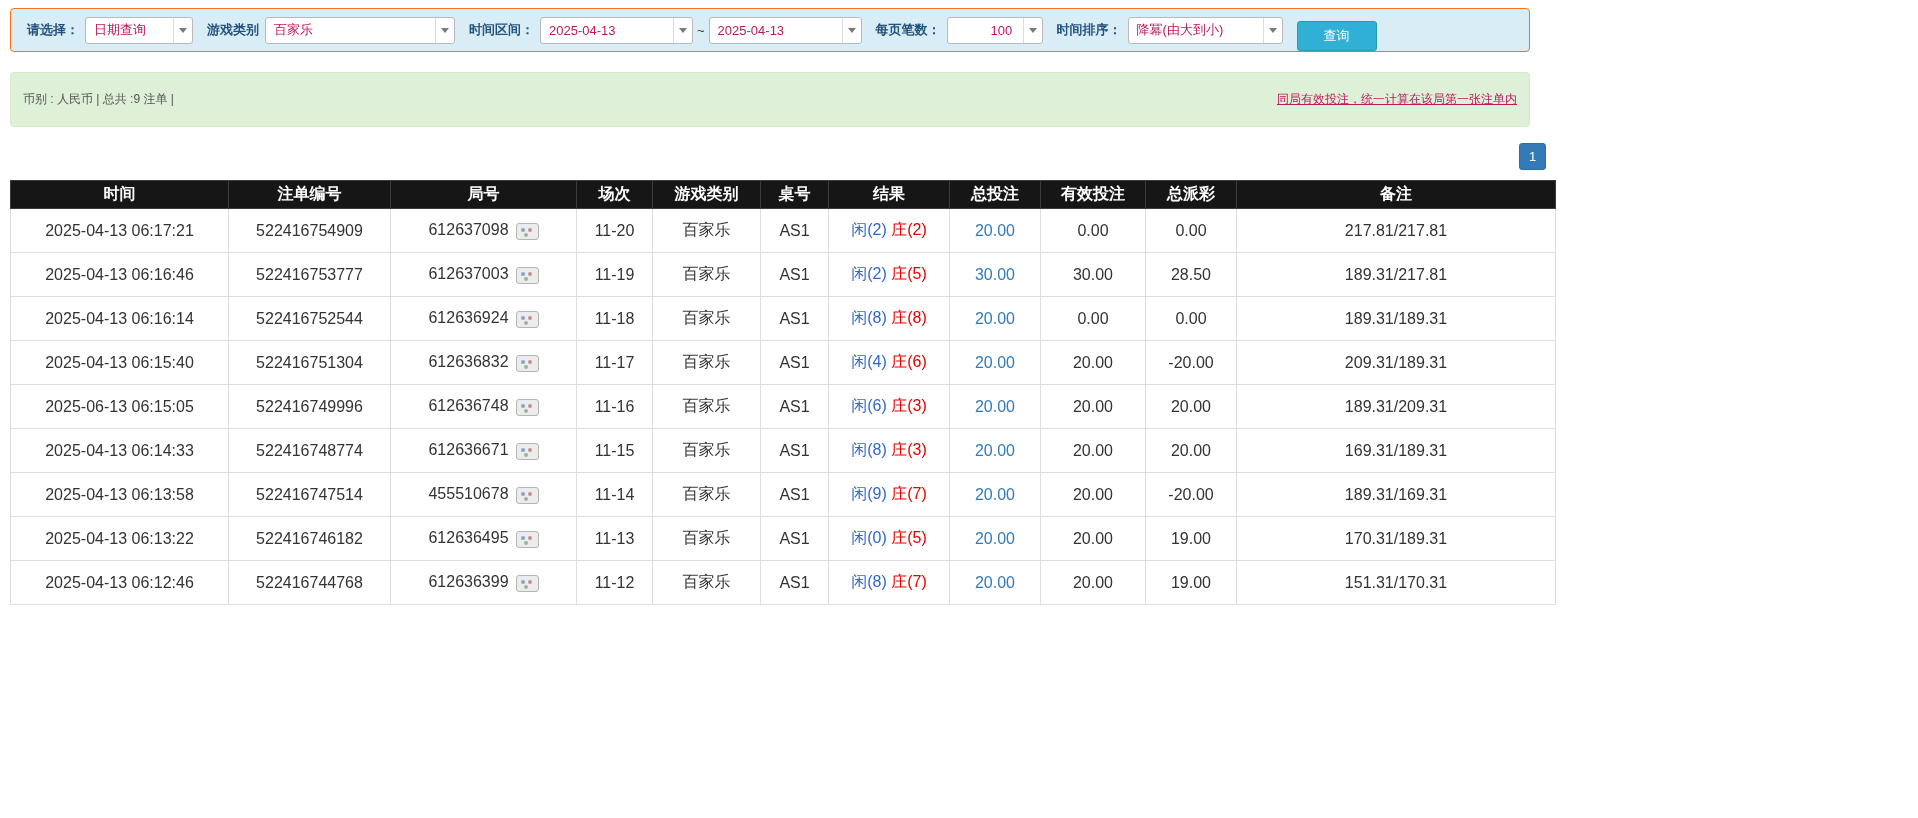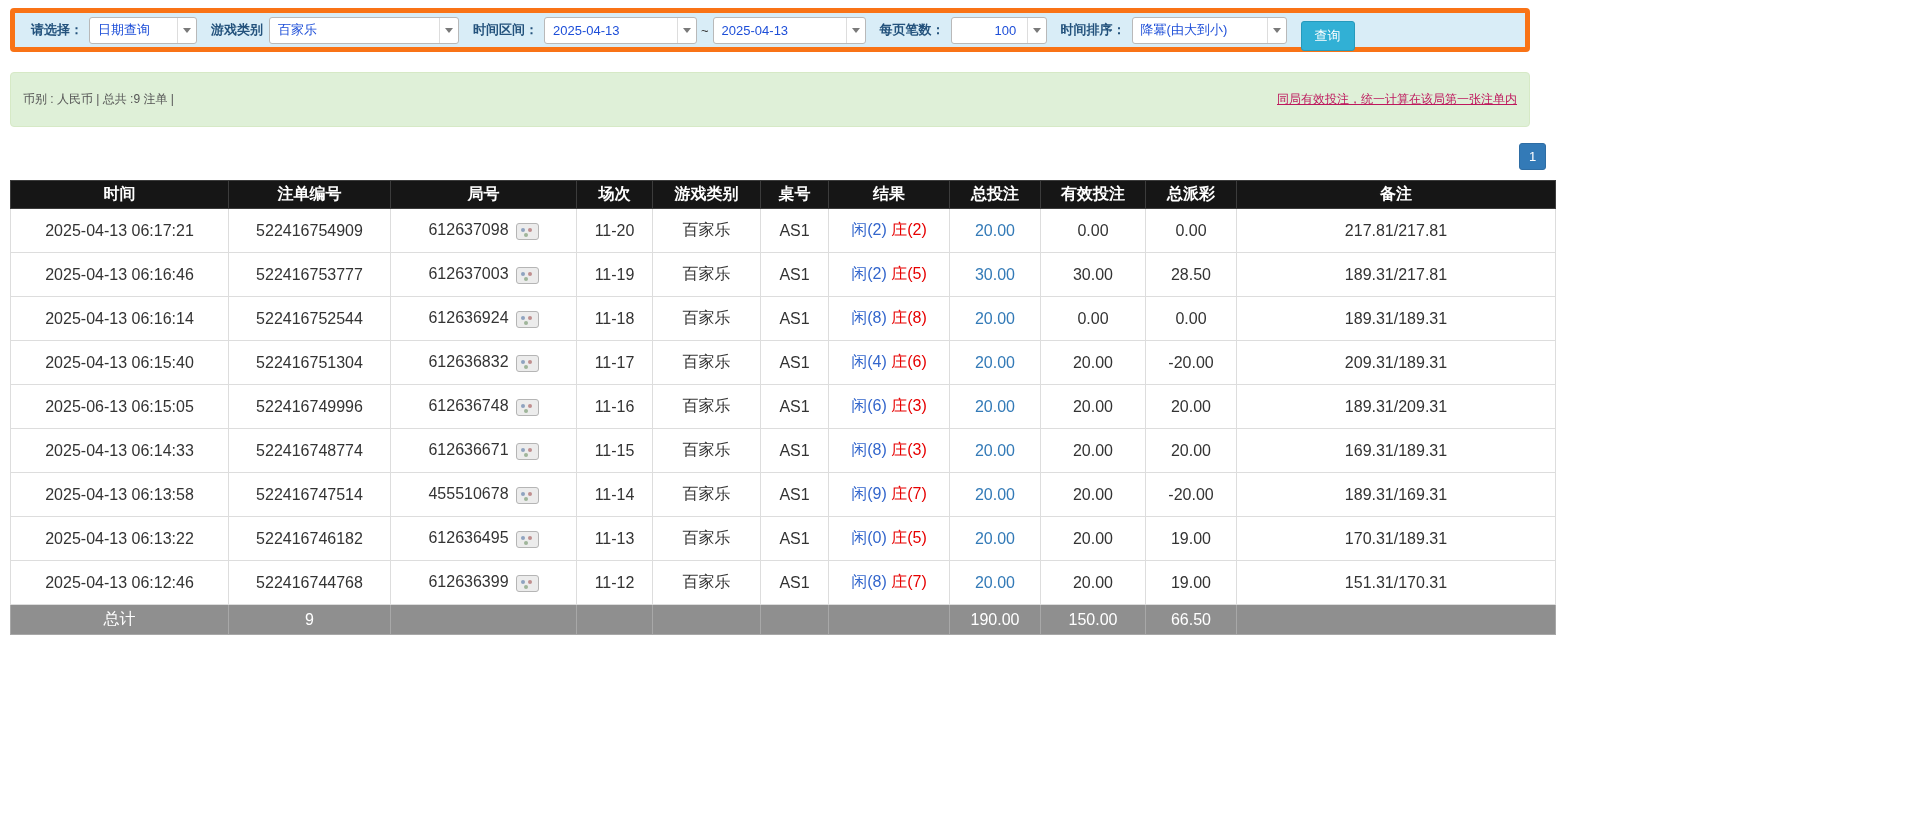--- a/index.html
+++ b/index.html
@@ -4,42 +4,42 @@
 <style>
   *{box-sizing:border-box;}
   html,body{margin:0;padding:0;background:#ffffff;}
   body{font-family:"Liberation Sans",sans-serif;color:#333;}
   .page{width:1918px;min-height:818px;background:#fff;}
   .content{padding:8px 0 20px 10px;}
 
   
   .filter-bar{
     width:1520px;height:44px;
-    background:#d9edf7;border:5px solid #f97316;border-radius:4px;
+    background:#d9edf7;border:1px solid #f97316;border-radius:4px;
     display:flex;align-items:center;padding:0 10px;
   }
   .flabel{color:#23527c;font-weight:bold;font-size:13px;margin:0 6px 0 14px;white-space:nowrap;}
   .flabel.first{margin-left:6px;}
   .combo{
     height:27px;background:#fff;border:1px solid #b9b9b9;border-radius:3px;
     display:inline-flex;align-items:center;justify-content:space-between;
-    padding-left:8px;font-size:13px;color:#1d4ed8;cursor:pointer;flex:none;
+    padding-left:8px;font-size:13px;color:#be185d;cursor:pointer;flex:none;
   }
   .combo-text{white-space:nowrap;overflow:hidden;}
   .combo-caret{width:19px;align-self:stretch;display:flex;align-items:center;justify-content:center;border-left:1px solid #ddd;margin-left:6px;}
   .combo-caret::after{content:"";border-left:4px solid transparent;border-right:4px solid transparent;border-top:5px solid #7a7a7a;}
   .w-select{width:108px;}
   .w-game{width:190px;}
   .w-date{width:153px;}
   .w-per{width:96px;padding-left:43px;}
   .w-sort{width:155px;gap:28px;}
   .tilde{margin:0 4px;font-size:13px;color:#333;}
   .query-btn{
     margin-left:14px;background:#31b0d5;border:1px solid #269abc;color:#fff;
-    font-size:13px;padding:5px 13px;border-radius:3px;cursor:pointer;
+    font-size:13px;padding:5px 26px;border-radius:3px;cursor:pointer;
     font-family:"Liberation Sans",sans-serif;
     margin-top:11px;
   }
 
   
   .summary-bar{
     width:1520px;margin-top:20px;
     background:#dff0d8;border:1px solid #d6e9c6;border-radius:4px;
     padding:18px 12px;display:flex;justify-content:space-between;align-items:center;
     font-size:12px;
@@ -282,30 +282,17 @@
             <td>百家乐</td>
             <td>AS1</td>
             <td><span class="player">闲(8)</span> <span class="banker">庄(7)</span></td>
             <td><a class="bet-link">20.00</a></td>
             <td>20.00</td>
             <td>19.00</td>
             <td>151.31/170.31</td>
           </tr>
         </tbody>
       <tfoot>
-        <tr>
-          <td>总计</td>
-          <td>9</td>
-          <td></td>
-          <td></td>
-          <td></td>
-          <td></td>
-          <td></td>
-          <td>190.00</td>
-          <td>150.00</td>
-          <td>66.50</td>
-          <td></td>
-        </tr>
       </tfoot>
     </table>
 
   </div>
 </div>
 
 </body></html>

